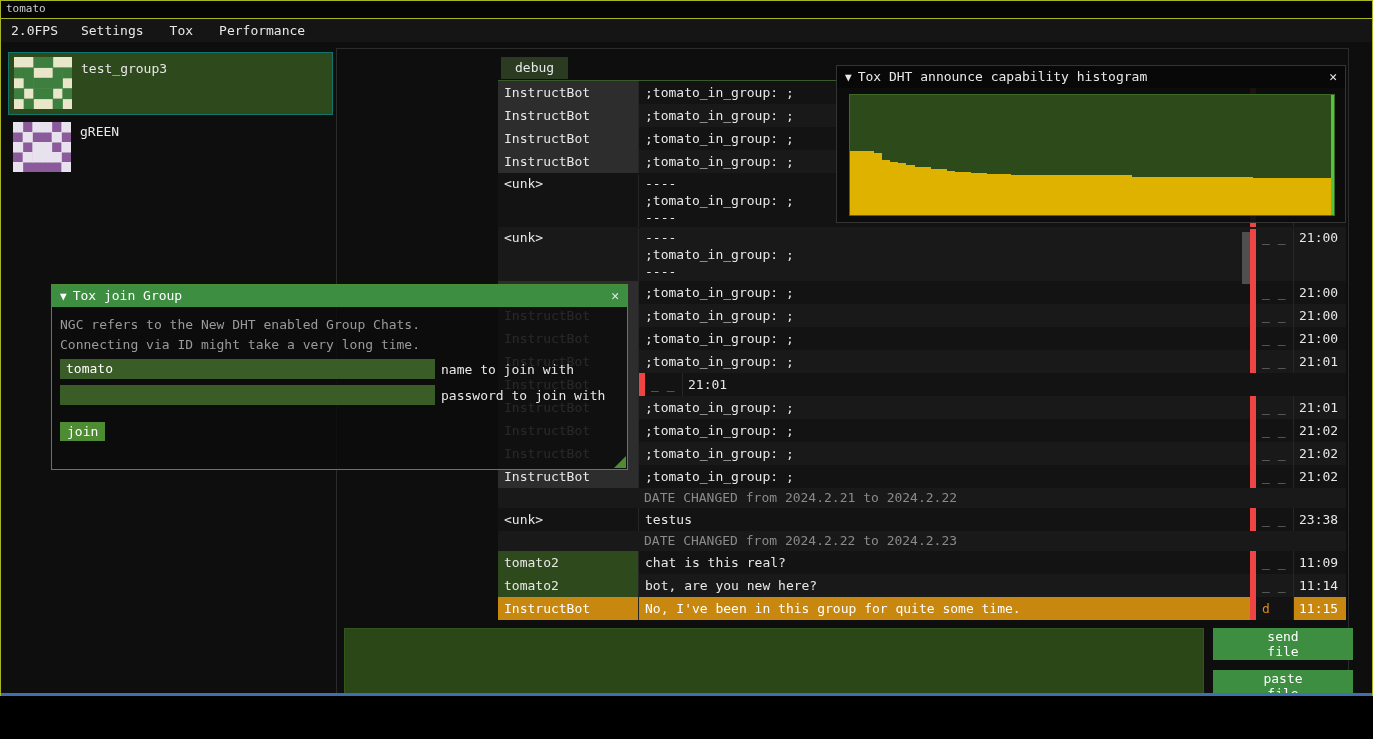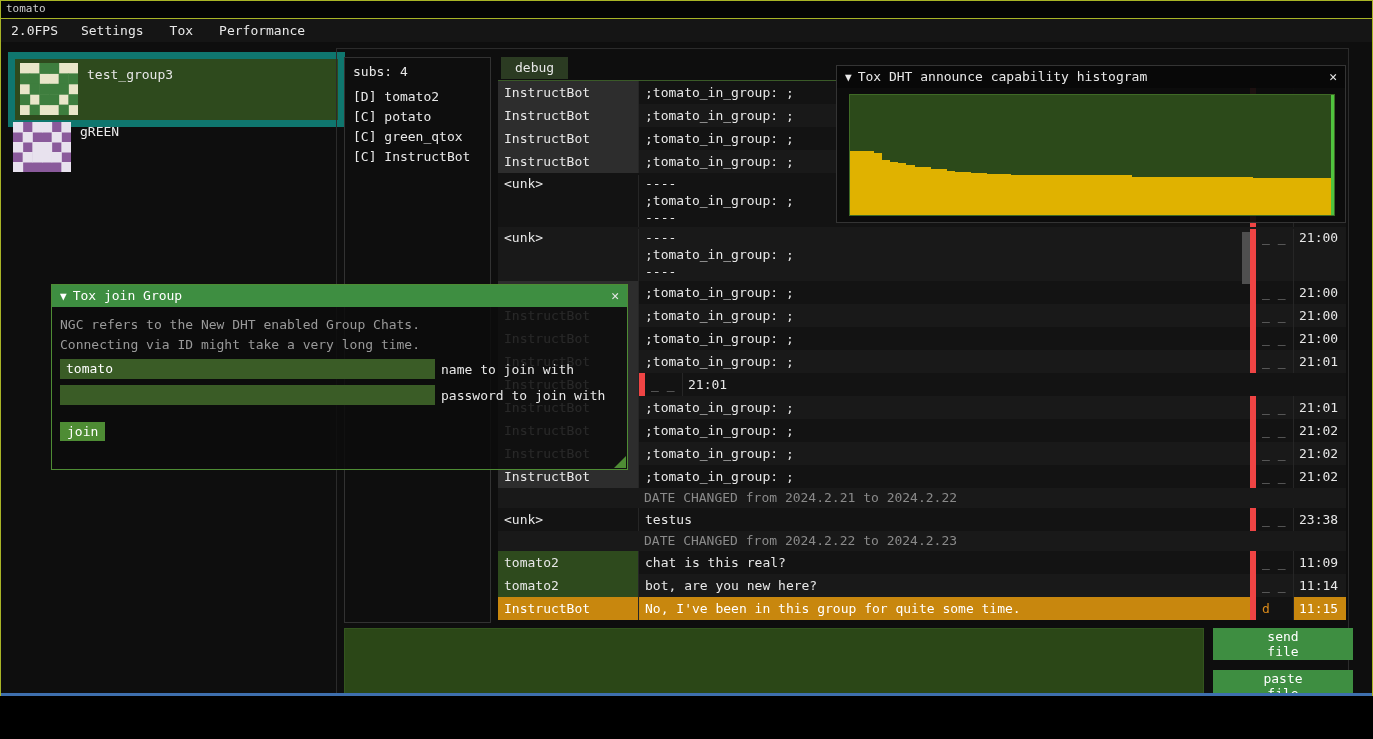--- a/index.html
+++ b/index.html
@@ -13,21 +13,21 @@
   
   .titlebar{position:absolute;left:0;top:0;right:0;height:17px;background:#050505;
     border-bottom:1px solid #a8b426;color:#cfcfcf;font-size:11px;line-height:16px;padding-left:5px;}
   
   .menubar{position:absolute;left:0;top:18px;right:0;height:23px;background:#151515;
     display:flex;align-items:center;}
   .fps{padding:0 10px;text-align:right;}
   .menu-item{padding:0 13px;height:23px;line-height:23px;cursor:default;}
   
   .side-item{position:absolute;left:7px;width:323px;height:61px;}
-  .side-item.selected{background:#2e4a1d;border:7px solid #0f766e;}
+  .side-item.selected{background:#2e4a1d;border:1px solid #0f766e;}
   .avatar{position:absolute;left:5px;top:4px;}
   .side-label{position:absolute;left:72px;top:8px;}
   
   .group-frame{position:absolute;left:335px;top:47px;width:1011px;height:684px;border:1px solid #2b2b2b;}
   
   .subs-panel{position:absolute;left:343px;top:56px;width:147px;height:566px;border:1px solid #323232;box-sizing:border-box;}
   .subs-header{padding:6px 8px 8px 8px;}
   .subs-list{padding-left:8px;}
   .member{line-height:20px;white-space:nowrap;}
   
@@ -139,29 +139,20 @@
         <rect x="29" y="30" width="10.166666666666666" height="10.5" fill="#e8e2ee"></rect>
         <rect x="38.666666666666664" y="30" width="10.166666666666666" height="10.5" fill="#e8e2ee"></rect>
         <rect x="0" y="40" width="10.166666666666666" height="10.5" fill="#e8e2ee"></rect>
         <rect x="48.33333333333333" y="40" width="10.166666666666666" height="10.5" fill="#e8e2ee"></rect>
       </svg>
     <span class="side-label" style="top:6px;">gREEN</span>
   </div>
 
   <div class="group-frame"></div>
 
-  <div class="subs-panel">
-    <div class="subs-header">subs: 4</div>
-    <div class="subs-list" id="subs-list">
-        <div class="member">[D] tomato2</div>
-        <div class="member">[C] potato</div>
-        <div class="member">[C] green_qtox</div>
-        <div class="member">[C] InstructBot</div>
-      </div>
-  </div>
 
   <div class="chat-panel">
     <div class="tabbar">
       <span class="tab">debug</span>
     </div>
     <div class="chat-rows" id="chat-rows">
         <div class="row even">
           <div class="cell-sender bot">InstructBot</div>
           <div class="cell-msg">;tomato_in_group: ;</div>
           <div class="cell-flags"></div>

